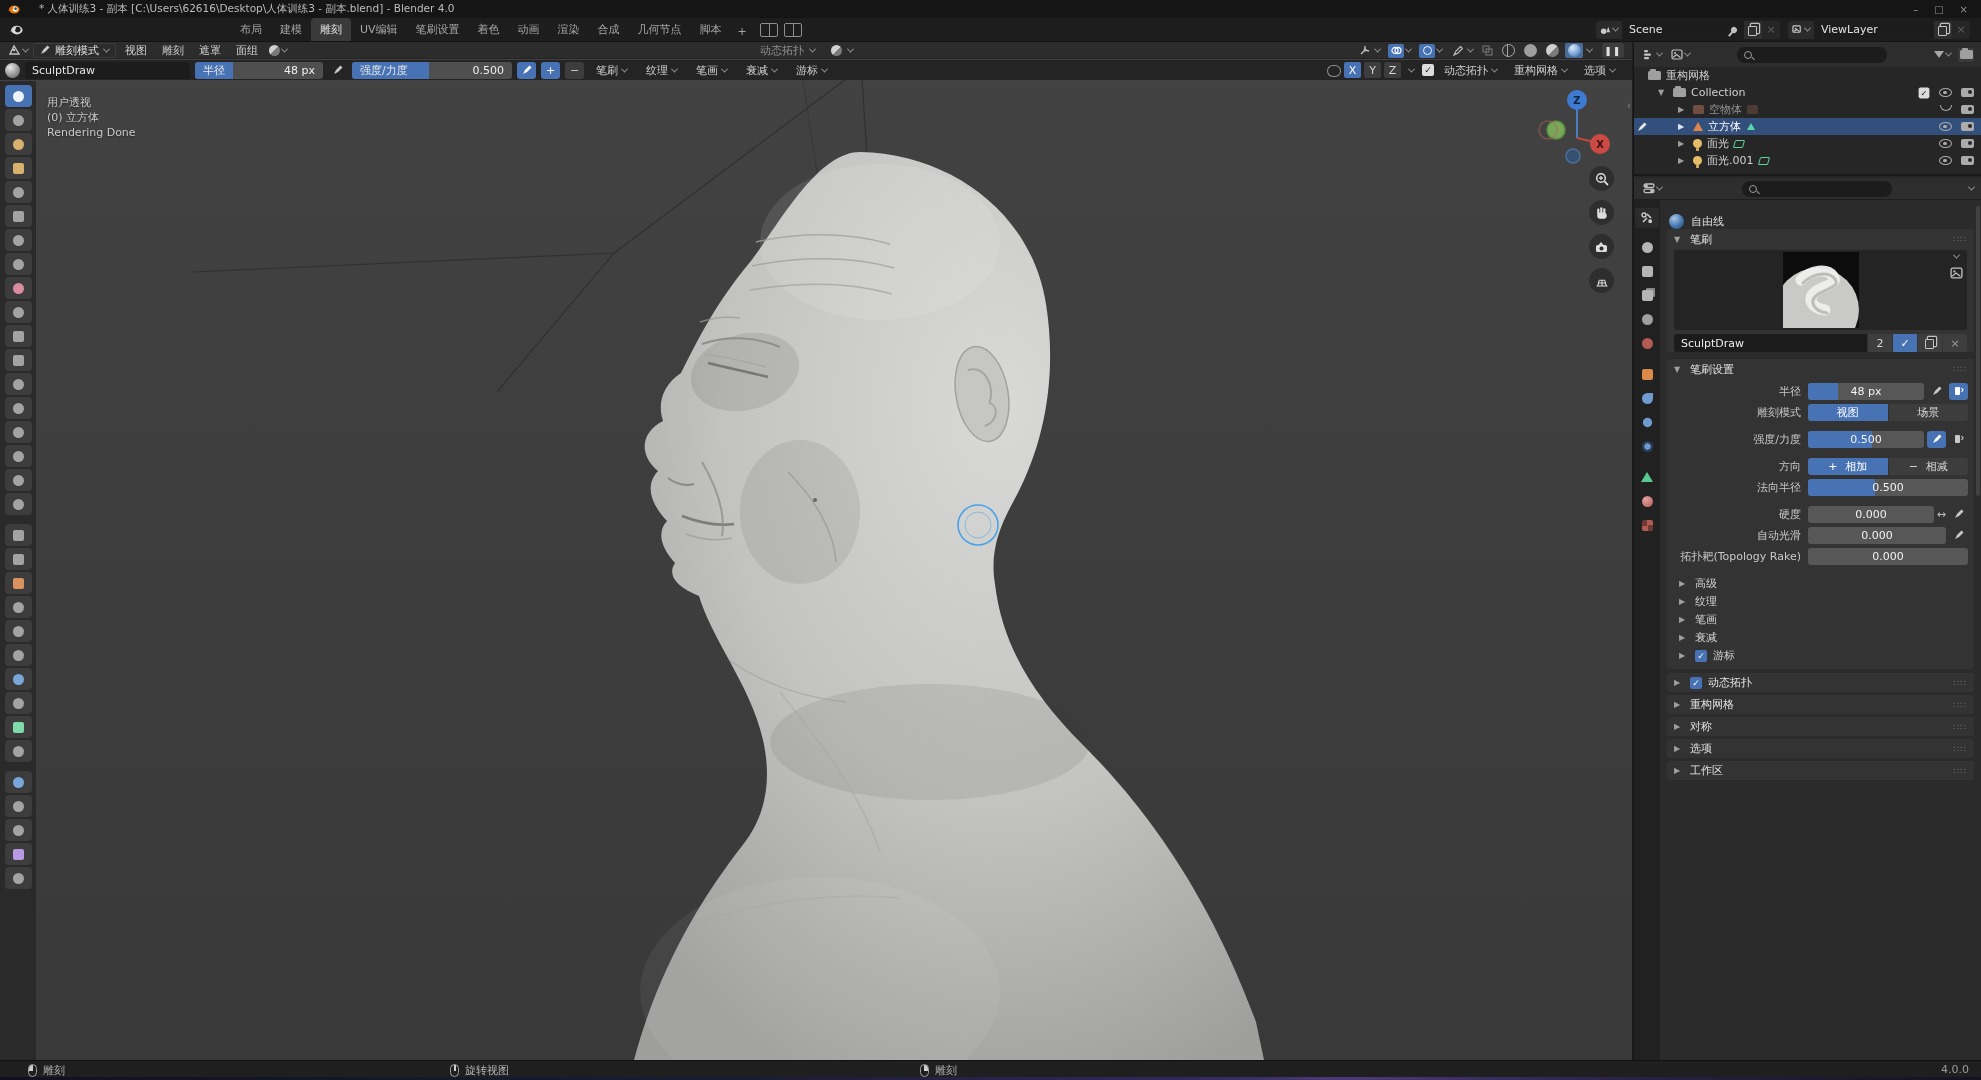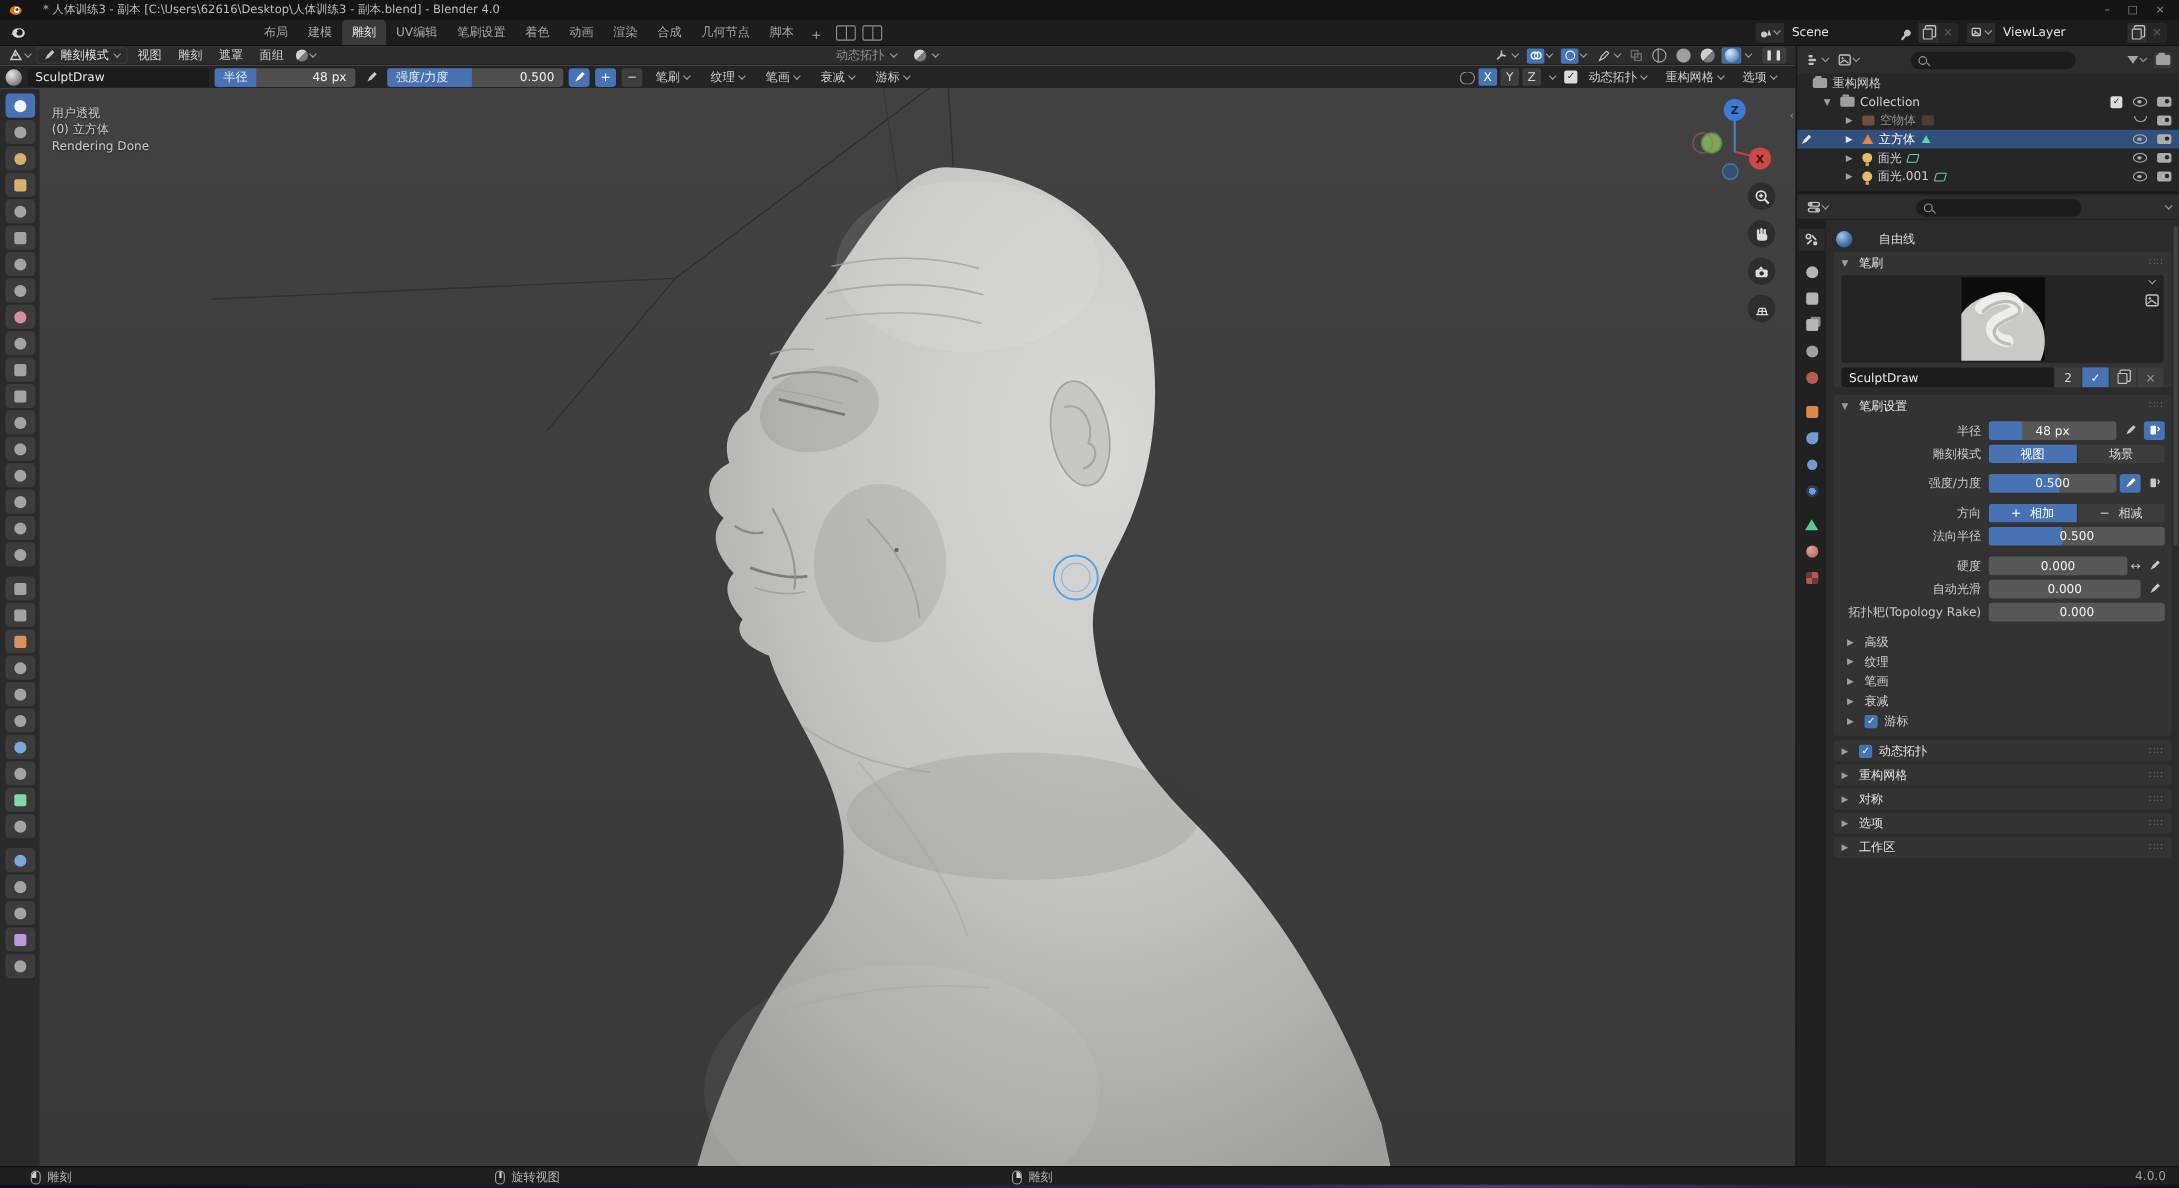--- a/index.html
+++ b/index.html
@@ -133,21 +133,21 @@
   .ti { width:11px; height:11px; border-radius:2px; background:#b5b5b5; }
   .ti.circ { border-radius:50%; }
   .ti.world { background:#b35a52; border-radius:50%; }
   .ti.objc { background:#d98a4a; }
   .ti.blue { background:#6f9bd1; }
   .ti.bluec { background:#6f9bd1; border-radius:50%; }
   .ti.data { width:0; height:0; background:none; border-radius:0; border-left:6px solid transparent; border-right:6px solid transparent; border-bottom:10px solid #58c98f; }
   .ti.mat { background:radial-gradient(circle at 35% 30%,#e2a2a2,#b35a52); border-radius:50%; }
   .ti.tex { background:repeating-conic-gradient(#b35a52 0 25%,#6e3a36 0 50%); }
   .pr-content { position:absolute; left:26px; top:22px; right:0; bottom:0; padding:5px 7px 0 7px; overflow:hidden; }
-  .breadcrumb { display:flex; align-items:center; gap:24px; height:24px; padding:0 2px; color:#dedede; }
+  .breadcrumb { display:flex; align-items:flex-end; gap:7px; height:24px; padding:0 2px; color:#dedede; }
   .bb-ball { width:15px; height:15px; border-radius:50%; background:radial-gradient(circle at 35% 30%,#a9c6ea,#3e6fa6 60%,#2b4f79); }
   .panel { background:#333333; border-radius:3px; margin-bottom:4px; }
   .panel-h { height:20px; display:flex; align-items:center; gap:6px; padding:0 7px; color:#e4e4e4; }
   .grip { margin-left:auto; color:#6b6b6b; font-size:9px; letter-spacing:1px; }
   .preview { margin:1px 7px; height:80px; background:#242424; border-radius:3px; position:relative; display:flex; align-items:center; justify-content:center; }
   .preview-side { position:absolute; right:-0px; top:4px; display:flex; flex-direction:column; gap:8px; align-items:center; width:22px; }
   .name-row { display:flex; align-items:center; margin:4px 7px 7px; height:18px; }
   .name-field { flex:1; height:18px; background:#1c1c1c; border-radius:3px 0 0 3px; display:flex; align-items:center; padding:0 7px; color:#ececec; }
   .chip { width:24px; height:18px; background:#3e3e3e; display:flex; align-items:center; justify-content:center; color:#d6d6d6; margin-left:1px; }
   .chip.shield { background:#4772b3; color:#fff; }

